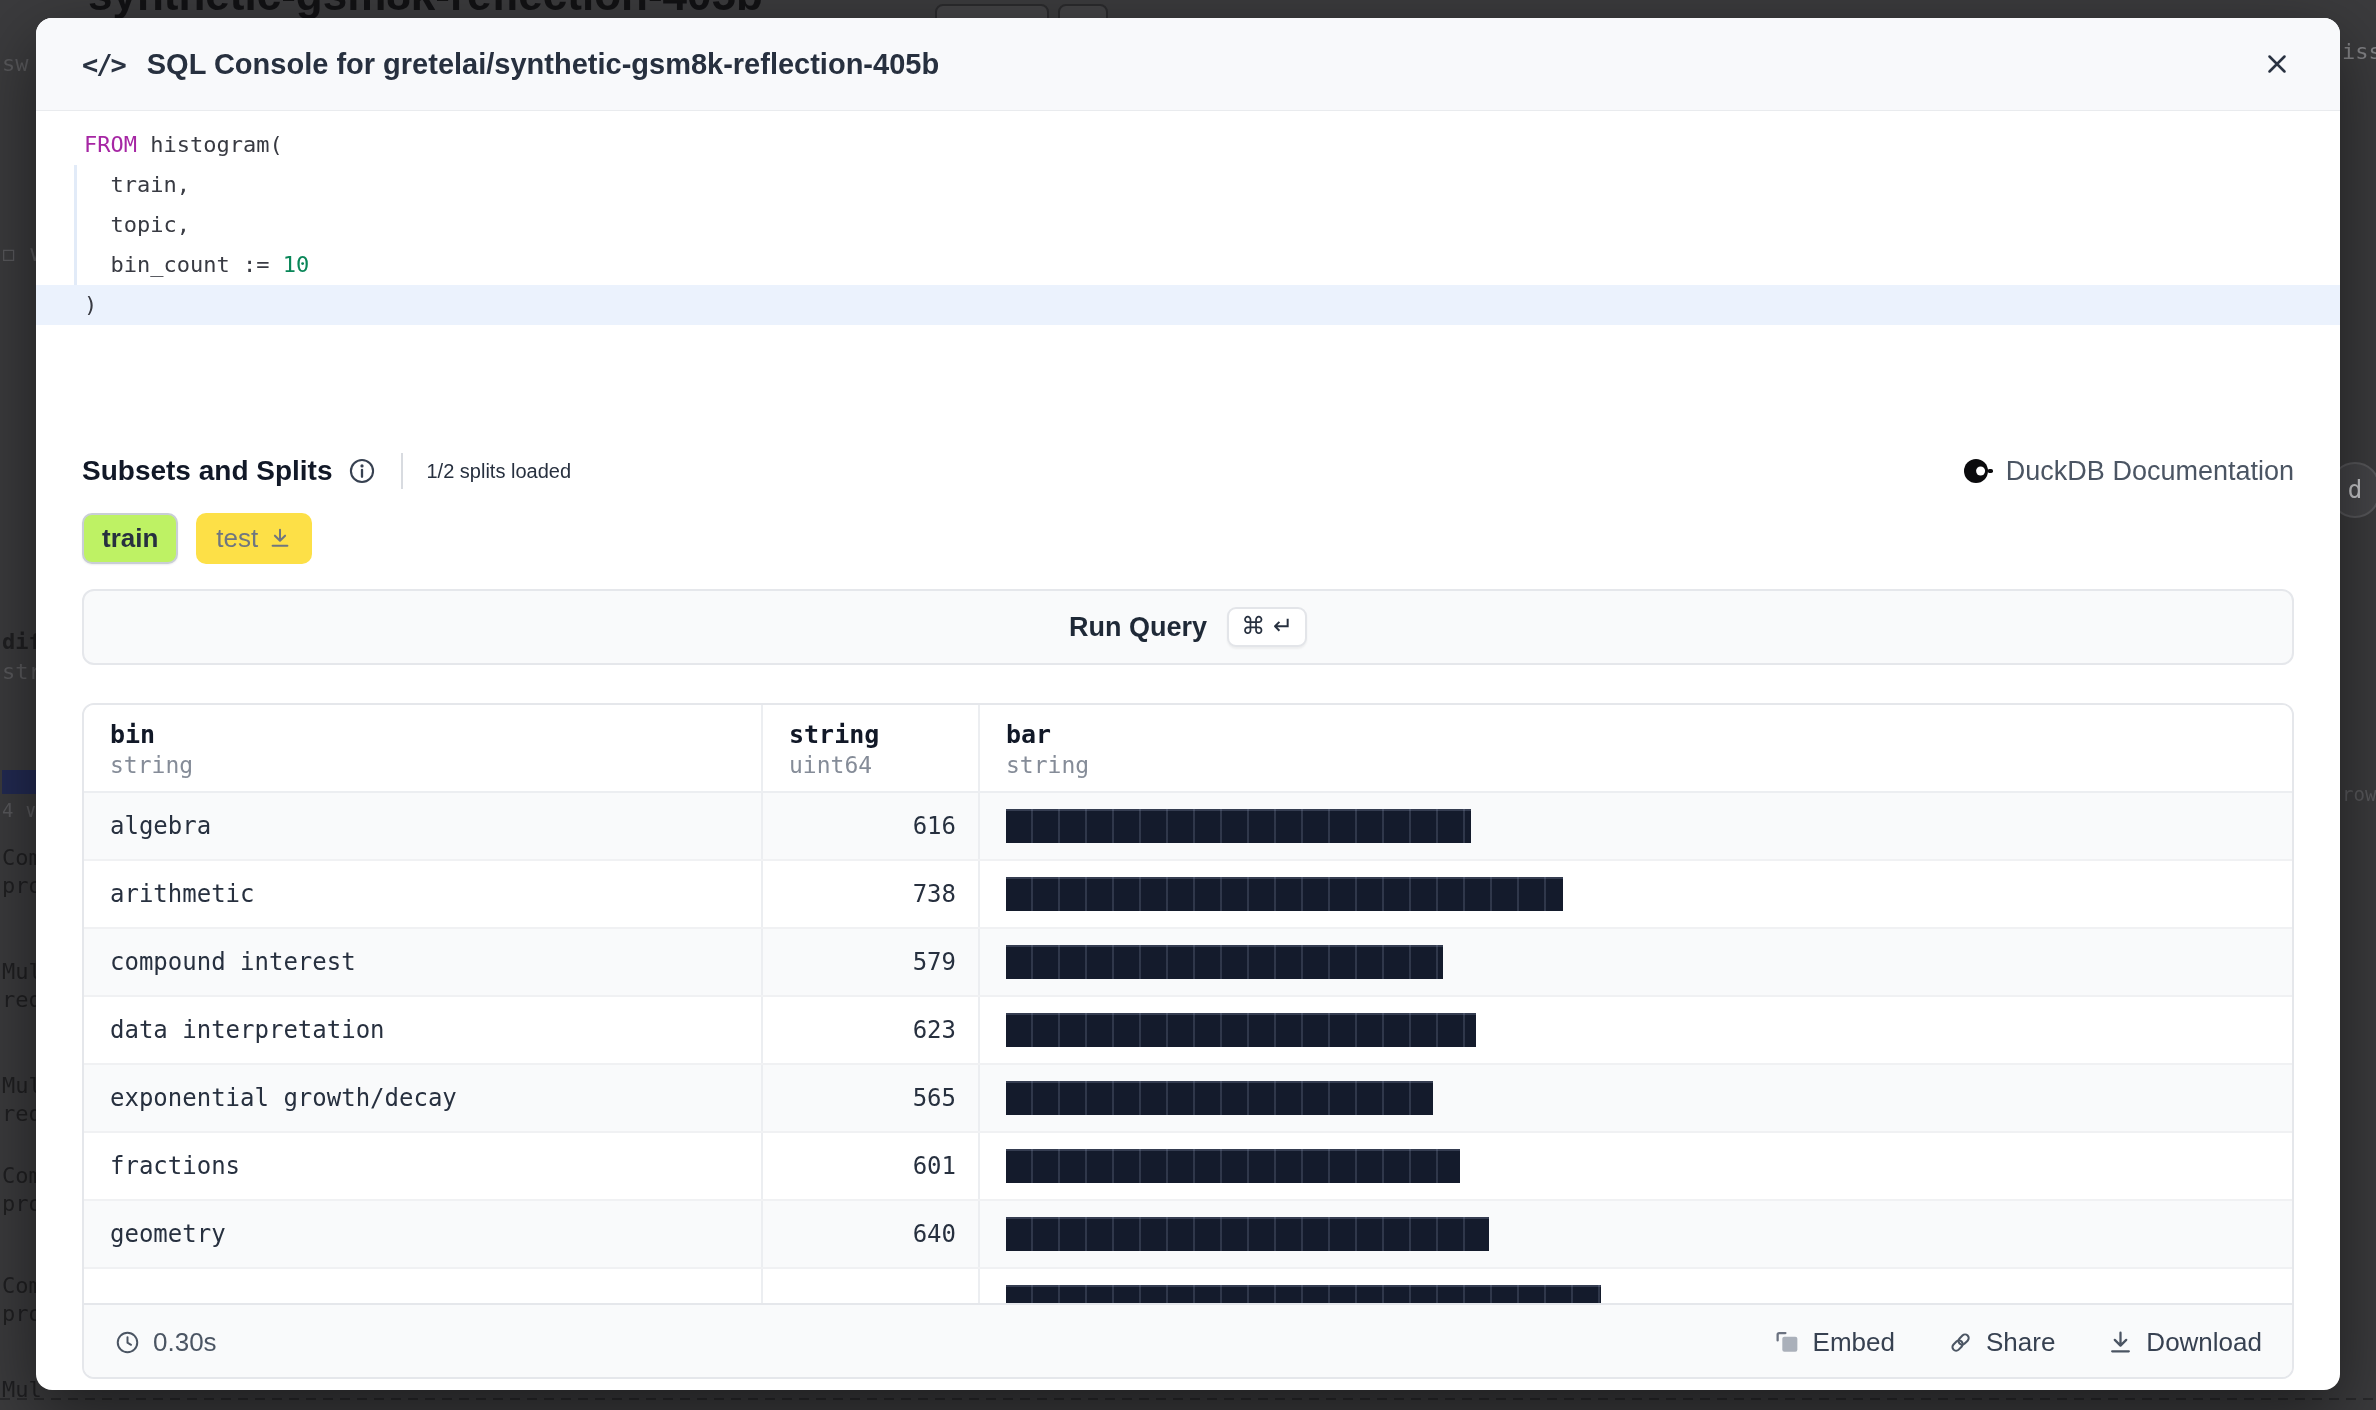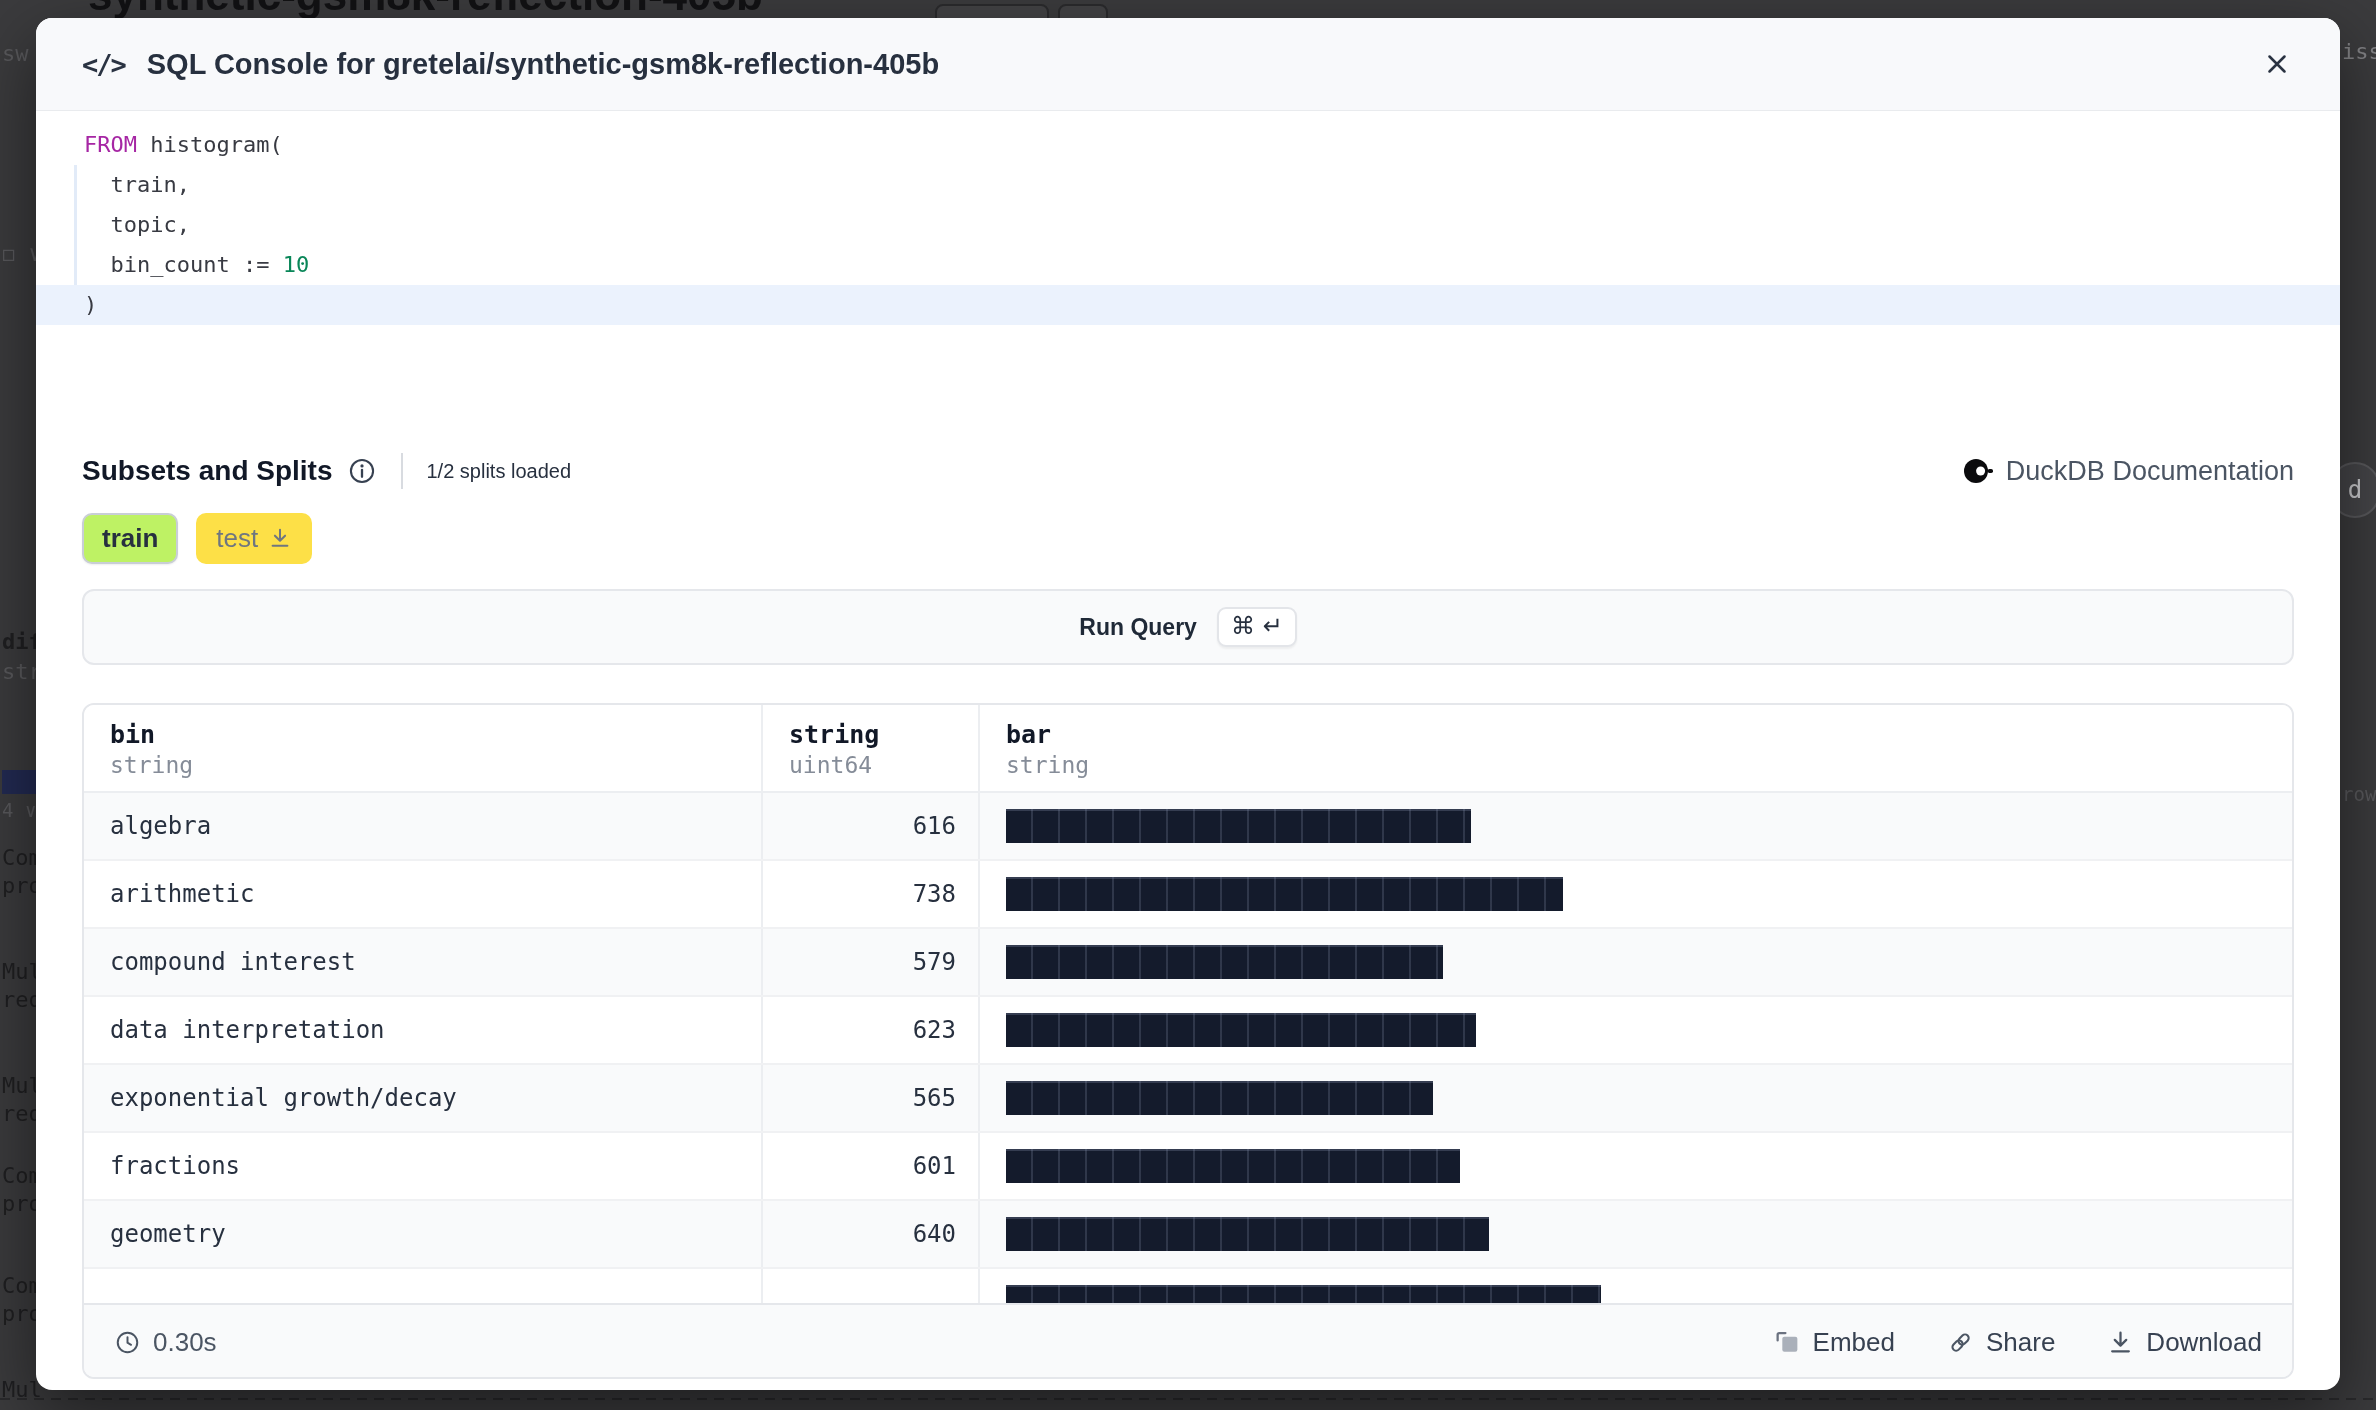--- a/index.html
+++ b/index.html
@@ -54,21 +54,21 @@
   .doc-link{display:flex;align-items:center;gap:12px;text-decoration:none;cursor:pointer;}
   .doc-link span{font-size:27px;color:#4b5563;}
   
   .splits-btns{margin:18px 46px 0;height:54px;display:flex;align-items:center;gap:18px;}
   .split-btn{display:flex;align-items:center;gap:10px;font-size:26px;border-radius:10px;padding:8px 18px;cursor:pointer;}
   .split-btn.active{background:#bef264;border:2px solid #c9ced6;font-weight:700;color:#27303f;box-shadow:0 1px 2px rgba(0,0,0,.07);}
   .split-btn.inactive{background:#fde047;border:2px solid transparent;font-weight:400;color:#6f7680;}
   
   .run-btn{margin:24px 46px 0;height:76px;flex:0 0 76px;border:2px solid #e5e7eb;background:#f9fafb;
     border-radius:12px;display:flex;align-items:center;justify-content:center;gap:20px;cursor:pointer;}
-  .run-label{font-size:23px;font-weight:700;color:#1f2937;}
+  .run-label{font-size:27px;font-weight:700;color:#1f2937;}
   .kbd{background:#fff;border:2px solid #e3e5e9;border-radius:9px;padding:3px 12px 5px;font-size:24px;color:#27303f;
     box-shadow:0 2px 2px rgba(0,0,0,.05);font-family:"DejaVu Sans",sans-serif;}
   
   .results{margin:38px 46px 0;height:672px;flex:0 0 672px;border:2px solid #e5e7eb;border-radius:12px;
     overflow:hidden;display:flex;flex-direction:column;background:#fff;}
   .thead{height:86px;flex:0 0 86px;display:flex;background:#fff;border-bottom:2px solid #eceef1;}
   .th{box-sizing:border-box;padding:14px 0 0 26px;font-family:"DejaVu Sans Mono",monospace;}
   .th .col-name{font-size:25px;font-weight:700;color:#111827;line-height:32px;}
   .th .col-type{font-size:23px;color:#858c98;line-height:28px;}
   .col-bin{width:679px;flex:0 0 679px;border-right:2px solid #eceef1;}
@@ -95,21 +95,21 @@
 </style>
 </head>
 <body>
 
 <div class="backdrop-top">
   <span class="big-title">synthetic-gsm8k-reflection-405b</span>
   <div class="btn-frag" style="left:935px;width:110px;height:40px;"></div>
   <div class="btn-frag" style="left:1058px;width:46px;height:40px;"></div>
 </div>
 <div id="backdrop-left">
-    <div class="frag mid" style="top: 42px; left: 2px;">sw</div>
+    <div class="frag mid" style="top: 52px; left: 2px;">sw</div>
     <div class="frag mid" style="top: 242px; left: 2px;">◻ ∨</div>
     <div class="frag dark bold" style="top: 630px; left: 2px;">dif</div>
     <div class="frag mid" style="top: 660px; left: 2px;">str</div>
     <div class="frag hl" style="top: 770px; left: 2px;"></div>
     <div class="frag mid small" style="top: 798px; left: 2px;">4 ∨</div>
     <div class="frag dark" style="top: 846px; left: 2px;">Com</div>
     <div class="frag dark" style="top: 874px; left: 2px;">pro</div>
     <div class="frag dark" style="top: 960px; left: 2px;">Mul</div>
     <div class="frag dark" style="top: 988px; left: 2px;">req</div>
     <div class="frag dark" style="top: 1074px; left: 2px;">Mul</div>

